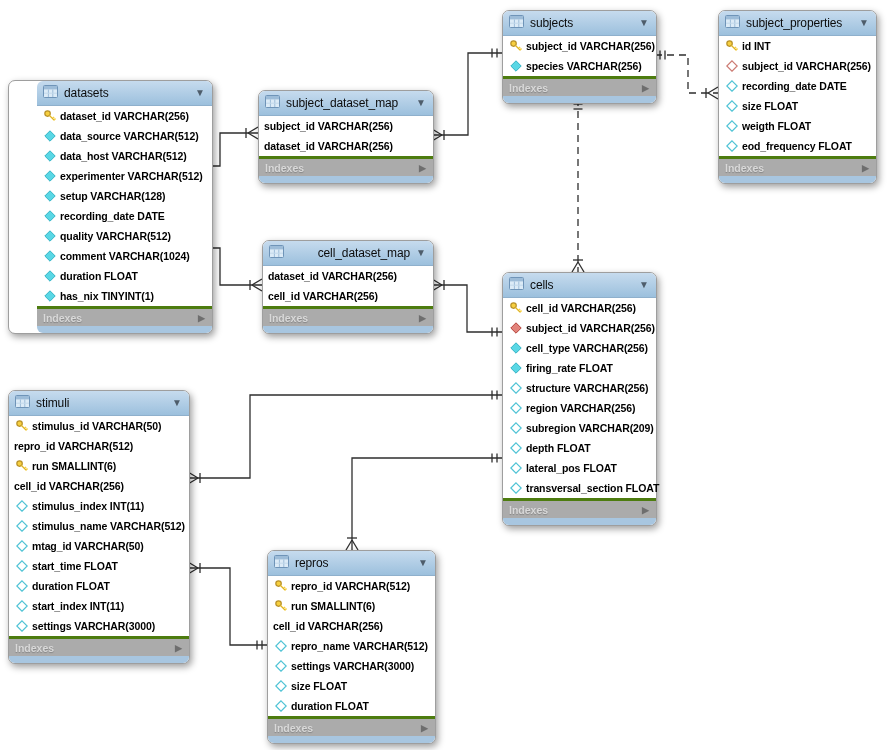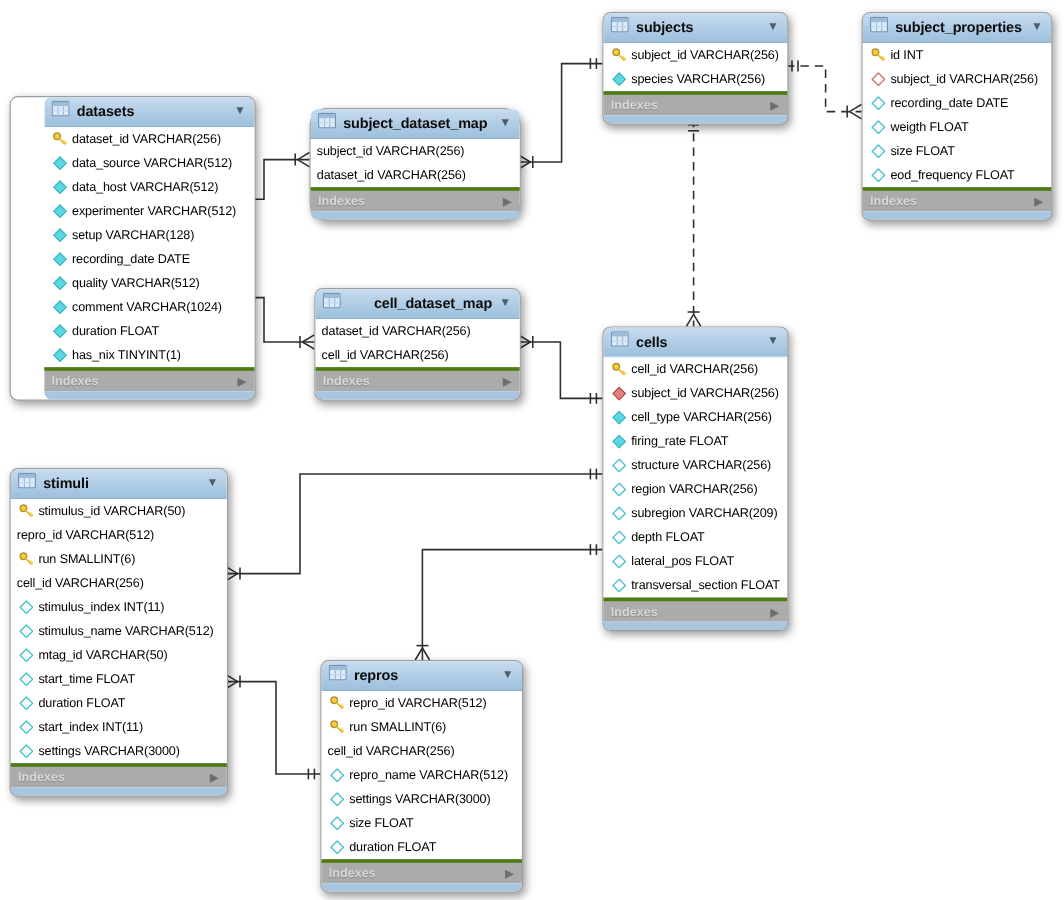--- a/index.html
+++ b/index.html
@@ -3,25 +3,25 @@
 <meta charset="utf-8">
 <style>
   html,body{margin:0;padding:0;background:#fff;font-family:"Liberation Sans",sans-serif;}
   #canvas{position:relative;width:887px;height:750px;background:#ffffff;overflow:hidden;}
   #wires{position:absolute;left:0;top:0;z-index:1;}
   .etable{position:absolute;z-index:2;border:1px solid #9e9e9e;border-radius:7px;
           box-shadow:2px 3px 7px rgba(0,0,0,0.38);background:#fff;}
   .thead{height:24px;background:linear-gradient(var(--hd-top),var(--hd-bot));
          border-radius:6px 6px 0 0;border-bottom:1px solid #8fb0cc;
          display:flex;align-items:center;padding:0 7px 0 6px;gap:6px;}
-  .ttitle{font-weight:bold;font-size:12px;color:#0b0b0b;flex:1;letter-spacing:-0.1px;}
+  .ttitle{font-weight:normal;font-size:12px;color:#0b0b0b;flex:1;letter-spacing:-0.1px;}
   .tcollapse{font-size:10px;color:#4e5d6b;line-height:1;}
   .tbody{background:#fff;}
   .trow{height:20px;display:flex;align-items:center;padding-left:5px;
-        font-size:10.5px;color:#000;white-space:nowrap;letter-spacing:-0.1px;}
+        font-size:10.5px;color:#000;white-space:nowrap;letter-spacing:-0.1px;font-weight:bold;}
   .trow .icn{width:15px;height:14px;display:inline-flex;align-items:center;
              justify-content:center;margin-right:3px;flex:none;}
   .tfoot{height:17px;background:var(--ft-bg);border-top:3px solid #4d7c0f;
          color:var(--ft-tx);font-weight:bold;font-size:10.5px;display:flex;
          align-items:center;padding:0 7px 0 6px;text-shadow:0 1px 1px rgba(0,0,0,0.22);}
   .tfoot .sp{flex:1;}
   .tfoot .arrow{color:#6e6e6e;font-size:9px;text-shadow:none;}
   .tbar{height:7px;background:var(--bar-bg);border-radius:0 0 6px 6px;}
 </style>
 </head>
@@ -199,21 +199,21 @@
             <span>has_nix TINYINT(1)</span>
           </div>
         </div>
         <div class="tfoot">
           <span>Indexes</span>
           <span class="sp"></span>
           <span class="arrow">▶</span>
         </div>
         <div class="tbar"></div>
       </div>
-      <div class="etable" style="left: 258px; top: 90px; width: 174px; border-radius: 15px;">
+      <div class="etable" style="left: 258px; top: 90px; width: 174px;">
         <div class="thead">
           <span class="icn"><svg width="15" height="13" viewBox="0 0 15 13">
               <rect x="0.5" y="0.5" width="14" height="12" rx="1" fill="#dcebf7" stroke="#6f94b8"></rect>
               <rect x="1" y="1" width="13" height="3.4" fill="#9dbcd8"></rect>
               <line x1="5.4" y1="4.5" x2="5.4" y2="12" stroke="#9dbcd8"></line>
               <line x1="9.8" y1="4.5" x2="9.8" y2="12" stroke="#9dbcd8"></line>
               <line x1="1" y1="8.2" x2="14" y2="8.2" stroke="#c3d8ea"></line>
             </svg></span>
           <span class="ttitle">subject_dataset_map</span>
           <span class="tcollapse">▼</span>
@@ -310,29 +310,29 @@
               </svg>
             </span>
             <span>recording_date DATE</span>
           </div>
           <div class="trow">
             <span class="icn">
               <svg width="12" height="12" viewBox="0 0 12 12">
                 <path d="M6 0.8 L11.2 6 L6 11.2 L0.8 6 Z" fill="#ffffff" stroke="#4fc3d5" stroke-width="1.2"></path>
               </svg>
             </span>
+            <span>size FLOAT</span>
+          </div>
+          <div class="trow">
+            <span class="icn">
+              <svg width="12" height="12" viewBox="0 0 12 12">
+                <path d="M6 0.8 L11.2 6 L6 11.2 L0.8 6 Z" fill="#ffffff" stroke="#4fc3d5" stroke-width="1.2"></path>
+              </svg>
+            </span>
             <span>weigth FLOAT</span>
-          </div>
-          <div class="trow">
-            <span class="icn">
-              <svg width="12" height="12" viewBox="0 0 12 12">
-                <path d="M6 0.8 L11.2 6 L6 11.2 L0.8 6 Z" fill="#ffffff" stroke="#4fc3d5" stroke-width="1.2"></path>
-              </svg>
-            </span>
-            <span>size FLOAT</span>
           </div>
           <div class="trow">
             <span class="icn">
               <svg width="12" height="12" viewBox="0 0 12 12">
                 <path d="M6 0.8 L11.2 6 L6 11.2 L0.8 6 Z" fill="#ffffff" stroke="#4fc3d5" stroke-width="1.2"></path>
               </svg>
             </span>
             <span>eod_frequency FLOAT</span>
           </div>
         </div>

